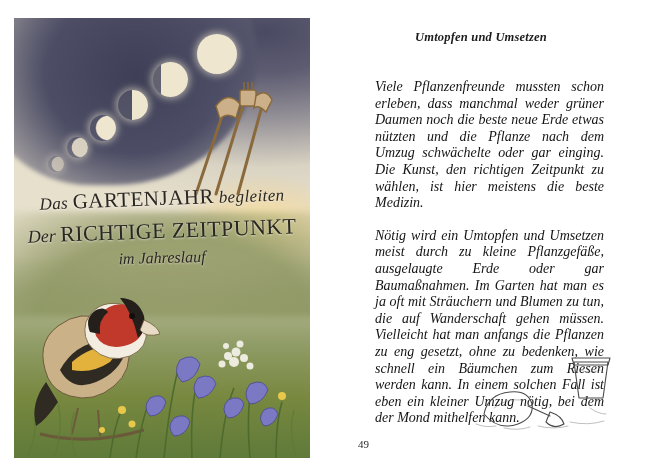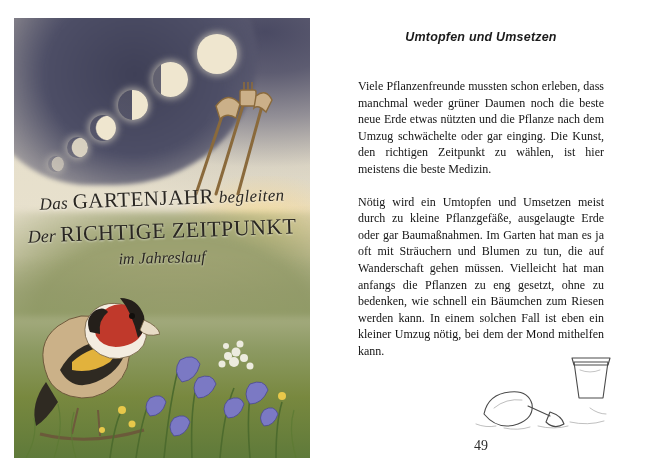--- a/index.html
+++ b/index.html
@@ -136,57 +136,57 @@
   .flowers { position: absolute; left: 0; bottom: 0; width: 100%; height: 210px; }
 
   
   .text-col {
     position: absolute;
     left: 358px;
     top: 30px;
     width: 246px;
   }
   .chapter-title {
-    font-family: Liberation Sans, sans-serif;
+    font-family: Liberation Serif, serif;
     font-style: italic;
     font-weight: 700;
     font-size: 12.5px;
     color: #1b1b1b;
     text-align: center;
     letter-spacing: 0.2px;
     margin: 0 0 34px 0;
   }
   .para {
     font-family: "Liberation Serif", serif;
-    font-size: 12px;
+    font-size: 14px;
     line-height: 16.6px;
     color: #141414;
     text-align: justify;
-    margin: 0 0 16px 0;
+    margin: 0 0 16px 17px;
     hyphens: auto;
+    font-style: italic;
   }
   .para.indent { text-indent: 14px; margin-bottom: 0; }
 
   
   .tool-sketch {
     position: absolute;
     left: 470px;
     top: 356px;
     width: 150px;
     height: 78px;
   }
 
   .folio {
     position: absolute;
     left: 358px;
     top: 438px;
     width: 246px;
-    text-align: center;
     font-family: "Liberation Serif", serif;
-    font-size: 14px;
+    font-size: 11px;
     color: #2b2b2b;
   }
 </style>
 </head>
 <body>
 
 <div class="page">
 
   <div class="cover">
     <div class="sky"></div>

